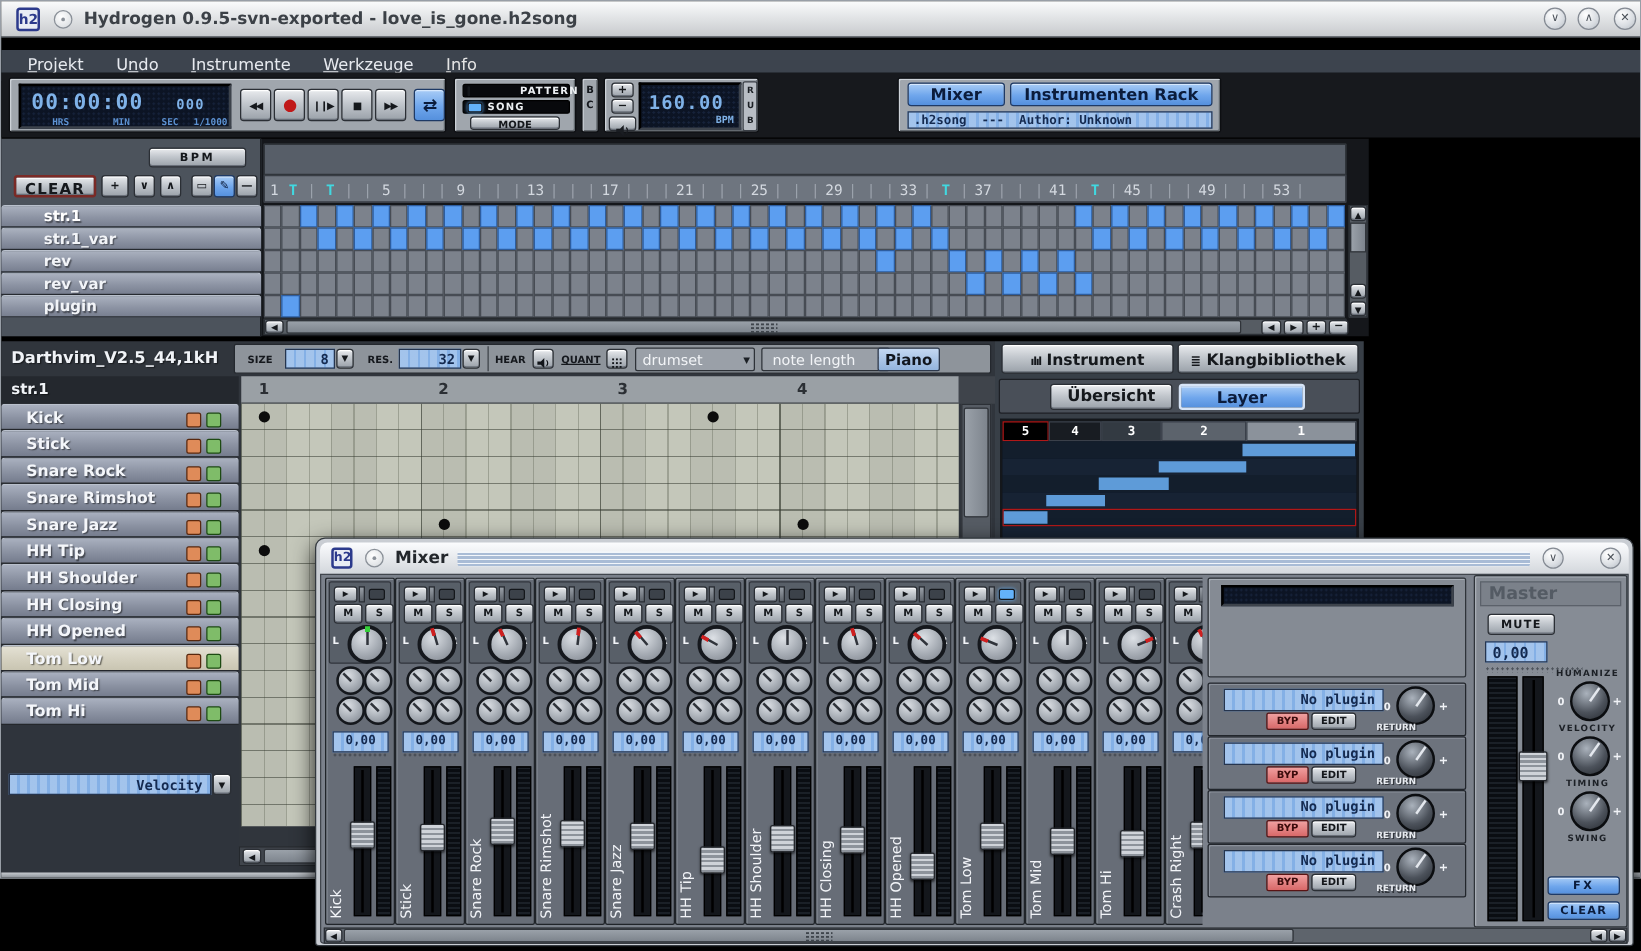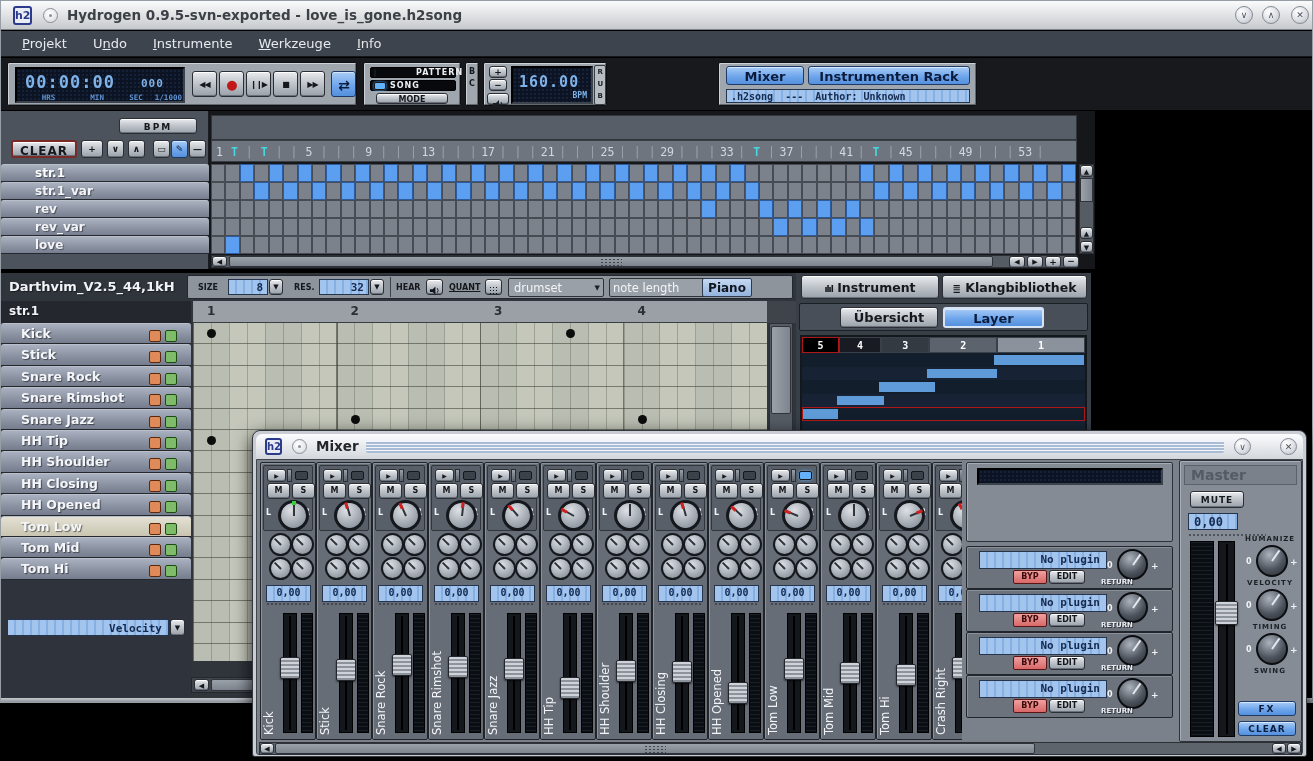--- a/index.html
+++ b/index.html
@@ -97,21 +97,21 @@
         <div class="abs" style="left:5px;top:5px;width:3px;height:3px;border-radius:50%;background:#8a9098;"></div>
       </div>
       <div class="abs" style="left:66px;top:6px;font-size:13.5px;font-weight:bold;color:#3c4147;">Hydrogen 0.9.5-svn-exported - love_is_gone.h2song</div>
       <div id="main-winbtns">
           <div class="abs wbtn" style="left: 1234px; top: 5px; width: 18px; height: 18px; font-size: 9px; line-height: 17px;">∨</div>
           <div class="abs wbtn" style="left: 1261px; top: 5px; width: 18px; height: 18px; font-size: 9px; line-height: 17px;">∧</div>
           <div class="abs wbtn" style="left: 1290px; top: 5px; width: 18px; height: 18px; font-size: 9px; line-height: 17px;">✕</div>
         </div>
     </div>
 
-    <div class="abs" id="menubar" style="left:0;top:30px;width:1311px;height:26px;background:#3d444e;border-bottom:1px solid #14161a;display:flex;align-items:center;padding-left:8px;">
+    <div class="abs" id="menubar" style="left:0;top:39px;width:1311px;height:26px;background:#3d444e;border-bottom:1px solid #14161a;display:flex;align-items:center;padding-left:8px;">
         <div style="color: rgb(231, 234, 239); font-size: 13px; margin: 0px 13px; cursor: default;"><u>P</u><span>r</span><span>o</span><span>j</span><span>e</span><span>k</span><span>t</span></div>
         <div style="color: rgb(231, 234, 239); font-size: 13px; margin: 0px 13px; cursor: default;"><span>U</span><u>n</u><span>d</span><span>o</span></div>
         <div style="color: rgb(231, 234, 239); font-size: 13px; margin: 0px 13px; cursor: default;"><u>I</u><span>n</span><span>s</span><span>t</span><span>r</span><span>u</span><span>m</span><span>e</span><span>n</span><span>t</span><span>e</span></div>
         <div style="color: rgb(231, 234, 239); font-size: 13px; margin: 0px 13px; cursor: default;"><u>W</u><span>e</span><span>r</span><span>k</span><span>z</span><span>e</span><span>u</span><span>g</span><span>e</span></div>
         <div style="color: #e5e5e5; font-size: 13px; margin: 0px 13px; cursor: default;"><u>I</u><span>n</span><span>f</span><span>o</span></div>
       </div>
 
     <div class="abs" style="left:0;top:57px;width:1311px;height:52px;background:#17191d;">
 
       <div class="abs panel" style="left:6px;top:4px;width:350px;height:44px;">
@@ -197,21 +197,21 @@
       </div>
 
       <div class="abs" style="left:210px;top:4px;width:866px;height:25px;background:#575e68;border:1px solid #30353b;"></div>
       <div class="abs" id="song-timeline" style="left:210px;top:29px;width:866px;height:22px;background:#6e757f;border:1px solid #383d44;line-height:20px;white-space:nowrap;overflow:hidden;"><div class="tl-slot tick n">1</div><div class="tl-slot tick t">T</div><div class="tl-slot tick">|</div><div class="tl-slot tick t">T</div><div class="tl-slot tick">|</div><div class="tl-slot tick">|</div><div class="tl-slot tick n">5</div><div class="tl-slot tick">|</div><div class="tl-slot tick">|</div><div class="tl-slot tick">|</div><div class="tl-slot tick n">9</div><div class="tl-slot tick">|</div><div class="tl-slot tick">|</div><div class="tl-slot tick">|</div><div class="tl-slot tick n">13</div><div class="tl-slot tick">|</div><div class="tl-slot tick">|</div><div class="tl-slot tick">|</div><div class="tl-slot tick n">17</div><div class="tl-slot tick">|</div><div class="tl-slot tick">|</div><div class="tl-slot tick">|</div><div class="tl-slot tick n">21</div><div class="tl-slot tick">|</div><div class="tl-slot tick">|</div><div class="tl-slot tick">|</div><div class="tl-slot tick n">25</div><div class="tl-slot tick">|</div><div class="tl-slot tick">|</div><div class="tl-slot tick">|</div><div class="tl-slot tick n">29</div><div class="tl-slot tick">|</div><div class="tl-slot tick">|</div><div class="tl-slot tick">|</div><div class="tl-slot tick n">33</div><div class="tl-slot tick">|</div><div class="tl-slot tick t">T</div><div class="tl-slot tick">|</div><div class="tl-slot tick n">37</div><div class="tl-slot tick">|</div><div class="tl-slot tick">|</div><div class="tl-slot tick">|</div><div class="tl-slot tick n">41</div><div class="tl-slot tick">|</div><div class="tl-slot tick t">T</div><div class="tl-slot tick">|</div><div class="tl-slot tick n">45</div><div class="tl-slot tick">|</div><div class="tl-slot tick">|</div><div class="tl-slot tick">|</div><div class="tl-slot tick n">49</div><div class="tl-slot tick">|</div><div class="tl-slot tick">|</div><div class="tl-slot tick">|</div><div class="tl-slot tick n">53</div><div class="tl-slot tick">|</div></div>
 
       <div class="abs" id="song-pattern-names" style="left:0;top:53px;width:208px;">
           <div class="patrow sel">str.1</div>
           <div class="patrow">str.1_var</div>
           <div class="patrow">rev</div>
           <div class="patrow">rev_var</div>
-          <div class="patrow">love</div>
+          <div class="patrow">plugin</div>
         </div>
       <div class="abs" id="song-grid" style="left:210px;top:53px;width:866px;overflow:hidden;">
           <div class="srow">
             <div class="scell"></div>
             <div class="scell"></div>
             <div class="scell on"></div>
             <div class="scell"></div>
             <div class="scell on"></div>
             <div class="scell"></div>
             <div class="scell on"></div>
@@ -559,21 +559,21 @@
         </span>
         <span class="abs lbl" style="left:261px;top:7px;font-size:8px;text-decoration:underline;">QUANT</span>
         <span class="abs btn" style="left:297px;top:3px;width:17px;height:16px;">
           <span style="display:inline-block;width:9px;height:9px;margin-top:3px;
             background-image:radial-gradient(circle,#12151a 1px,transparent 1px);background-size:3px 3px;"></span>
         </span>
         <span class="abs" style="left:320px;top:2px;width:96px;height:19px;background:#9aa0a8;border:1px solid #2e3238;border-radius:2px;color:#f2f4f7;font-size:11.5px;line-height:18px;padding-left:5px;">
           <span>drumset</span>
           <span style="position:absolute;right:3px;top:0;font-size:7px;color:#1c2025;">▼</span>
         </span>
-        <span class="abs" style="left:421px;top:2px;width:103px;height:19px;background:#9aa0a8;border:1px solid #2e3238;border-radius:2px;color:#f2f4f7;font-size:11.5px;line-height:18px;padding-left:3px;">
+        <span class="abs" style="left:421px;top:2px;width:103px;height:19px;background:#9aa0a8;border:1px solid #2e3238;border-radius:2px;color:#f2f4f7;font-size:11.5px;line-height:18px;padding-left:8px;">
           <span>note length</span>
           <span style="position:absolute;right:3px;top:0;font-size:7px;color:#1c2025;">▼</span>
         </span>
         <span class="abs" style="left:514px;top:2px;width:50px;height:19px;background:linear-gradient(180deg,#c4d8f2,#93b4dd);border:1px solid #2e3a4e;border-radius:2px;color:#11161e;font-weight:bold;font-size:12px;line-height:18px;text-align:center;">Piano</span>
       </div>
 
       <div class="abs whlbl" style="left:0;top:28px;width:190px;height:22px;background:#24282e;font-size:12px;line-height:21px;padding-left:8px;">str.1</div>
       <div class="abs" id="beat-ruler" style="left:192px;top:28px;width:574px;height:22px;background:#9aa0a5;border-bottom:1px solid #3a3f45;">
           <div style="position: absolute; left: 14px; top: 3px; font-size: 12px; color: rgb(43, 47, 52); font-weight: bold;">1</div>
           <div style="position: absolute; left: 157.5px; top: 3px; font-size: 12px; color: rgb(43, 47, 52); font-weight: bold;">2</div>

